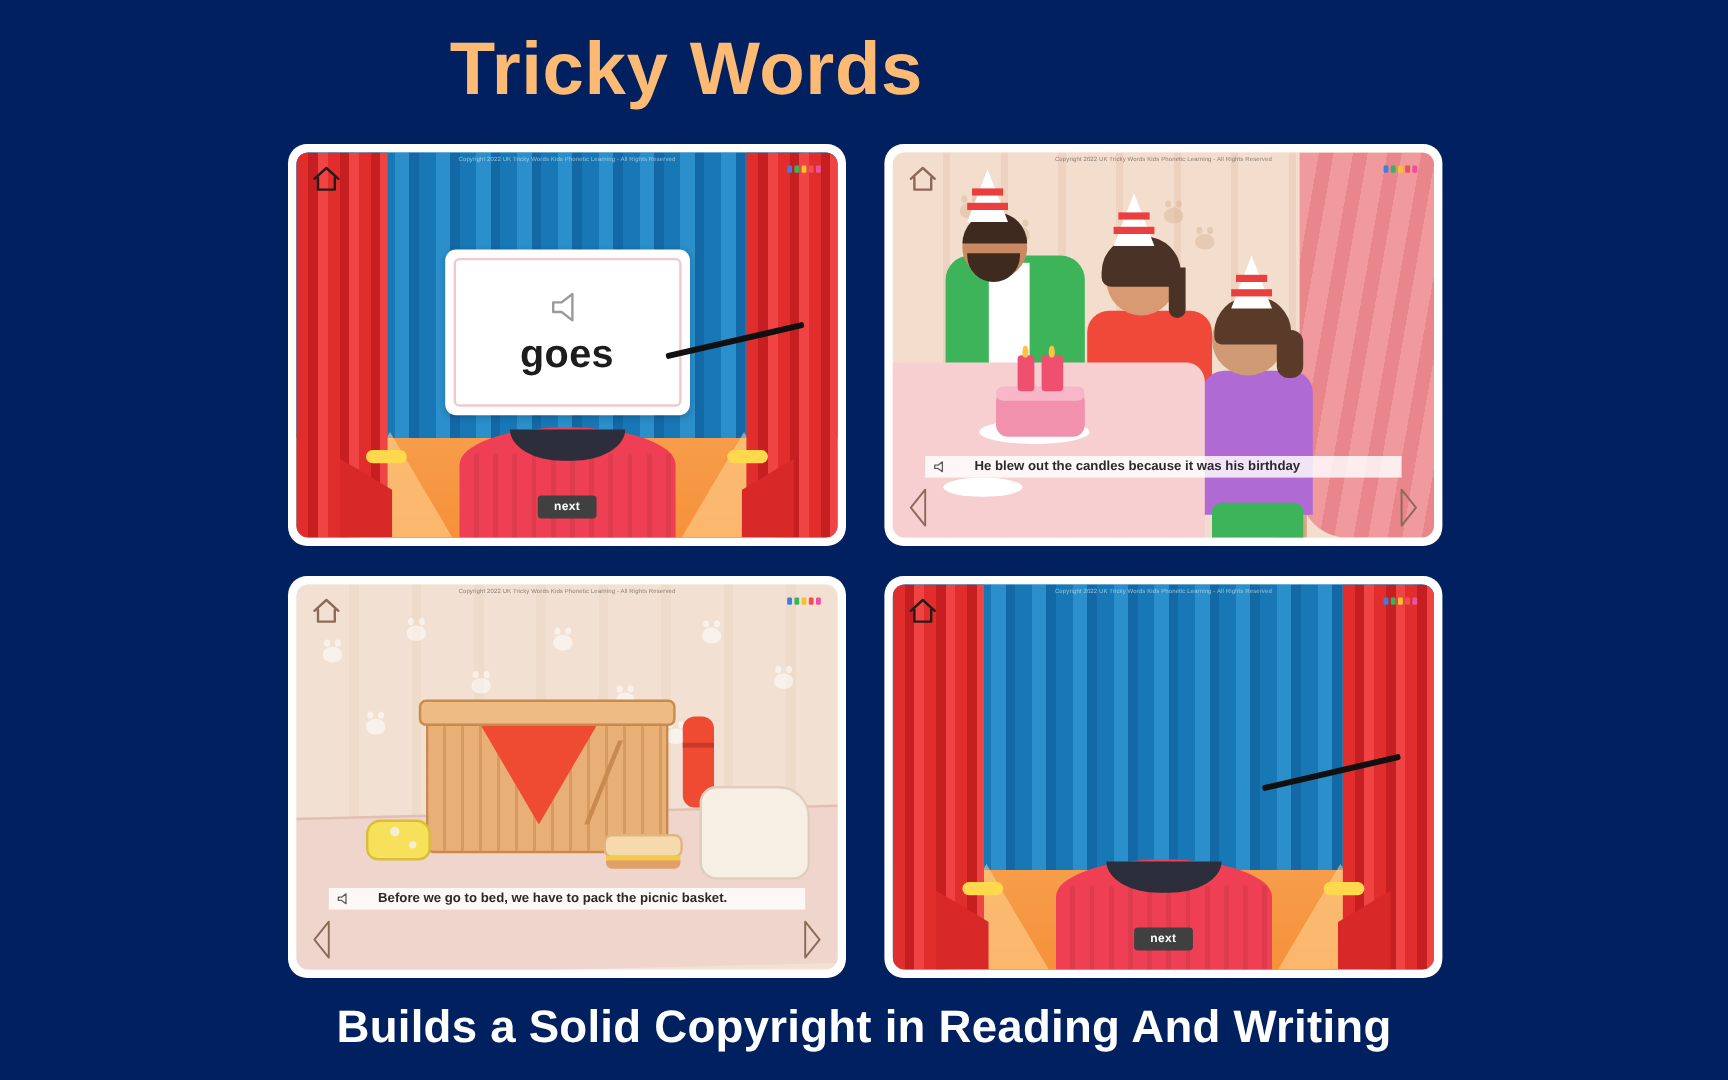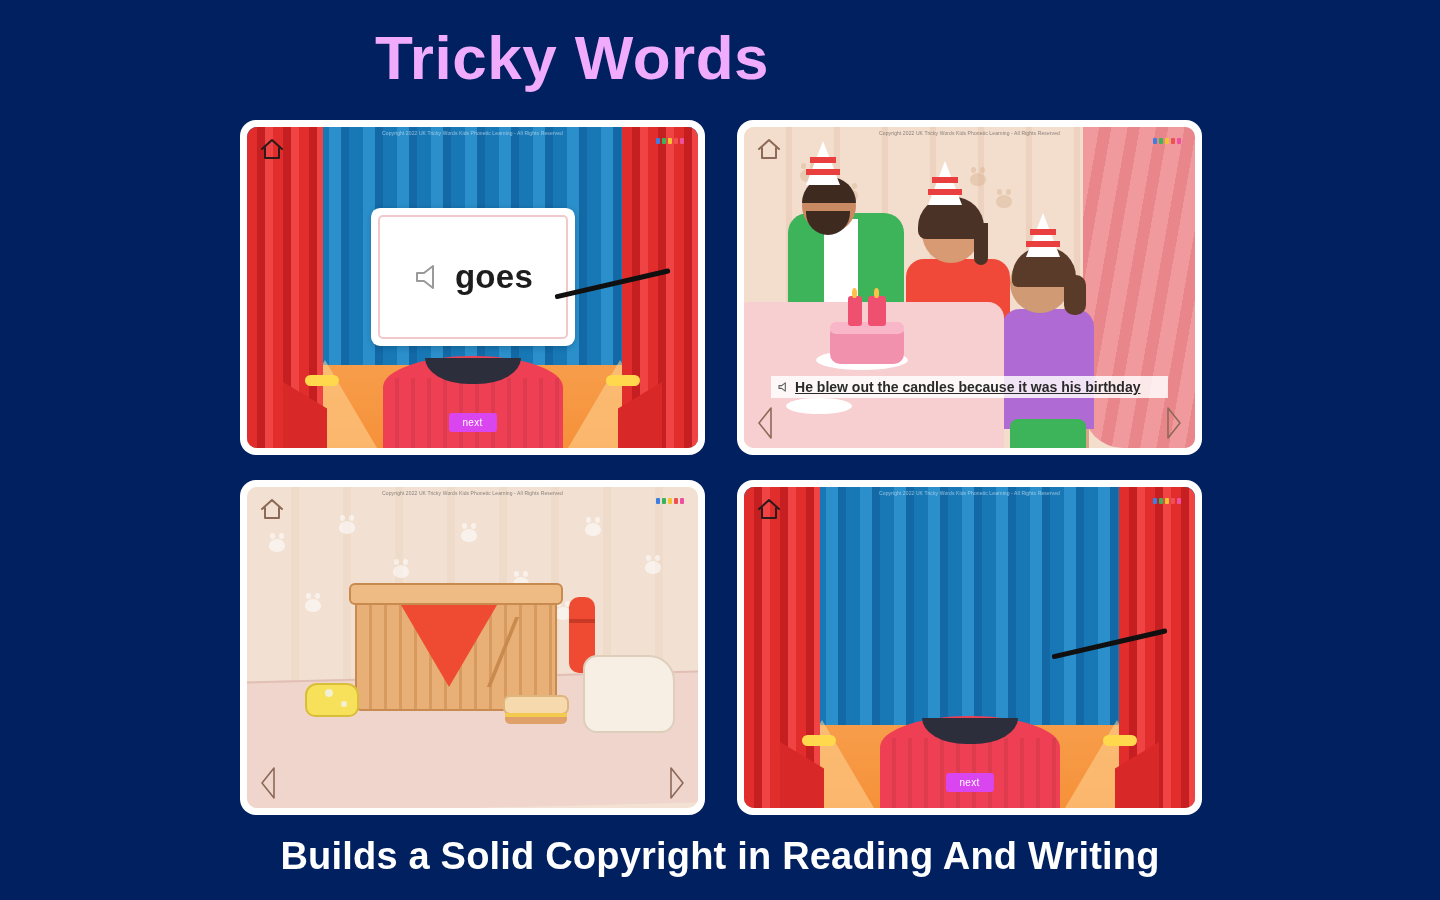--- a/index.html
+++ b/index.html
@@ -14,21 +14,21 @@
     position: relative;
     width: 1440px; height: 900px;
     background: #002060;
   }
 
   
   .title {
     position: absolute;
     top: 24px; left: 0; width: 1144px;
     text-align: center;
-    color: #f0abfc;
+    color: #fdba74;
     font-size: 62px;
     font-weight: bold;
     letter-spacing: 0.5px;
     line-height: 1.1;
   }
   
   .tagline {
     position: absolute;
     bottom: 22px; left: 0; width: 1440px;
     text-align: center;
@@ -130,42 +130,42 @@
     transform: translate(-50%, -58%);
     width: 204px; height: 138px;
     background: #ffffff;
     border-radius: 9px;
     box-shadow: 0 2px 6px rgba(0,0,0,0.18);
     display: flex; align-items: center; justify-content: center;
   }
   .wordcard .inner {
     position: absolute; left: 7px; right: 7px; top: 7px; bottom: 7px;
     border: 2px solid #f2c9cb; border-radius: 5px;
-    display: flex; flex-direction: row;
+    display: flex; flex-direction: column;
     align-items: center; justify-content: center;
     gap: 9px;
   }
   .spk-icon { width: 34px; height: 26px; display:block; }
   .word-text {
     font-size: 33px; font-weight: bold; color: #1d1d1d;
     letter-spacing: 0.3px; line-height: 1;
   }
   .pointer-stick {
     position: absolute; right: 28px; top: 44%;
     width: 118px; height: 5px;
     background: #101010;
     transform: rotate(-13deg);
     transform-origin: right center;
     border-radius: 2px;
   }
   .next-btn {
     position: absolute; left: 50%; bottom: 16px; transform: translateX(-50%);
-    background: #d946ef;
+    background: #404040;
     color: #ffffff;
-    font-size: 10px; font-weight: normal;
+    font-size: 10px; font-weight: bold;
     padding: 4px 14px;
     border-radius: 3px;
     letter-spacing: 0.3px;
   }
 
   
   .scene-birthday { background: #f6ded0; }
   .scene-birthday .wallstripes {
     position: absolute; inset: 0;
     background: repeating-linear-gradient(90deg,
@@ -219,26 +219,26 @@
   .hat .stripe {
     position: absolute; left: -13px; top: 16px;
     width: 26px; height: 6px; background: #ea3f3f;
   }
   .hat .stripe2 { top: 28px; width: 34px; left: -17px; }
 
   .caption-bar {
     position: absolute; left: 6%; right: 6%; bottom: 50px;
     background: rgba(255,255,255,0.82);
     padding: 3px 6px;
-    font-size: 14px;
+    font-size: 11px;
     font-weight: bold;
     color: #2a2a2a;
     white-space: nowrap;
     overflow: hidden;
-    display: flex; align-items: center; gap: 5px; text-decoration: underline;
+    display: flex; align-items: center; gap: 22px;
   }
   .caption-spk { width: 13px; height: 10px; flex: 0 0 auto; }
   .nav-arrow {
     position: absolute; bottom: 8px;
     width: 18px; height: 34px;
   }
   .nav-arrow.left  { left: 12px; }
   .nav-arrow.right { right: 12px; }
 
   
@@ -436,20 +436,26 @@
         <div style="position:absolute;left:94px;top:214px;width:6px;height:6px;background:#f2efd2;border-radius:50%;"></div>
 
         <div style="position:absolute;left:256px;top:208px;width:66px;height:30px;">
           <div style="position:absolute;left:0;top:0;width:66px;height:20px;background:#f6d9ad;border:2px solid #dfb67f;border-radius:7px;"></div>
           <div style="position:absolute;left:2px;top:18px;width:62px;height:5px;background:#f3c94e;"></div>
           <div style="position:absolute;left:2px;top:22px;width:62px;height:7px;background:#e0a06a;border-radius:0 0 5px 5px;"></div>
         </div>
 
         <div style="position:absolute;left:336px;top:168px;width:92px;height:78px;background:#f7efe4;border:2px solid #ddcfbc;border-radius:14px 26px 14px 14px;"></div>
 
+        <div class="caption-bar">
+          <svg class="caption-spk" viewBox="0 0 14 11">
+            <path d="M2 4 H5 L9 1 V10 L5 7 H2 Z" fill="none" stroke="#5e5e5e" stroke-width="1.2" stroke-linejoin="round"></path>
+          </svg>
+          <span>Before we go to bed, we have to pack the picnic basket.</span>
+        </div>
 
         <svg class="nav-arrow left" viewBox="0 0 18 34">
           <path d="M15 2 L3 17 L15 32 Z" fill="none" stroke="#8d6a58" stroke-width="1.6" stroke-linejoin="round"></path>
         </svg>
         <svg class="nav-arrow right" viewBox="0 0 18 34">
           <path d="M3 2 L15 17 L3 32 Z" fill="none" stroke="#8d6a58" stroke-width="1.6" stroke-linejoin="round"></path>
         </svg>
 
         <svg class="home-icon" viewBox="0 0 26 24">
           <path d="M3 12 L13 3 L23 12 M6 11 V21 H20 V11" fill="none" stroke="#8d6a58" stroke-width="2" stroke-linejoin="round" stroke-linecap="round"></path>

